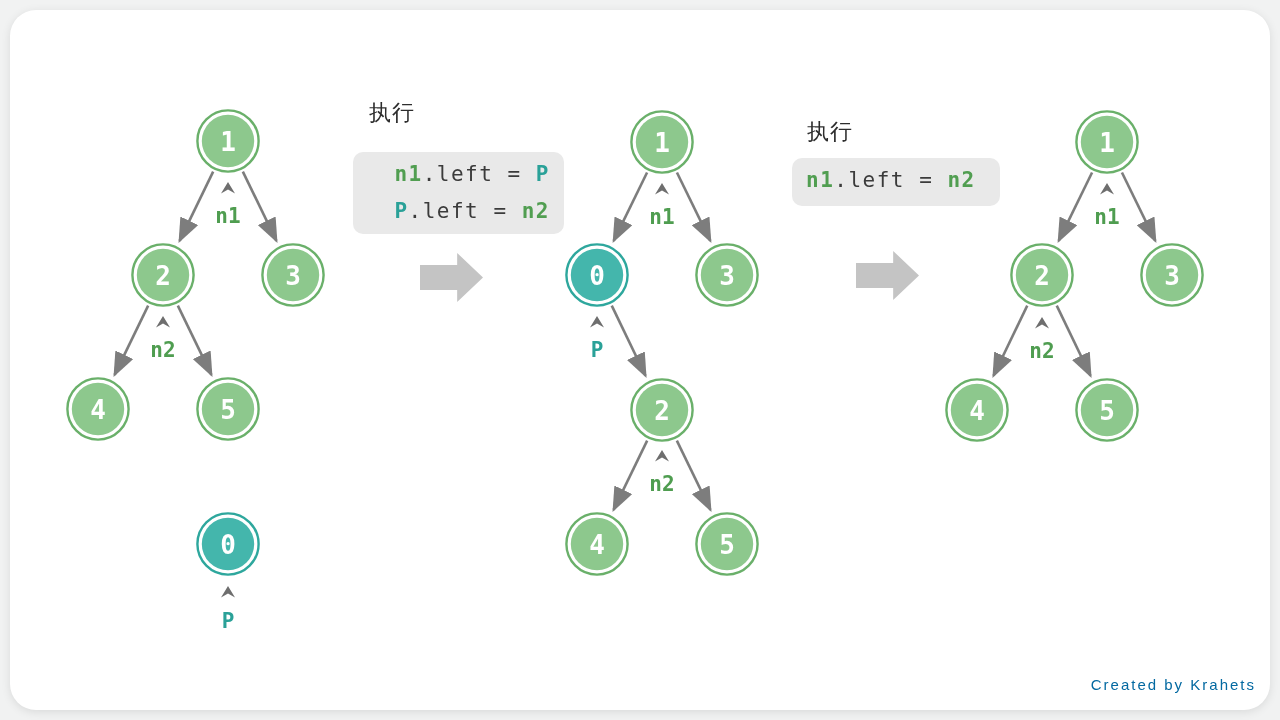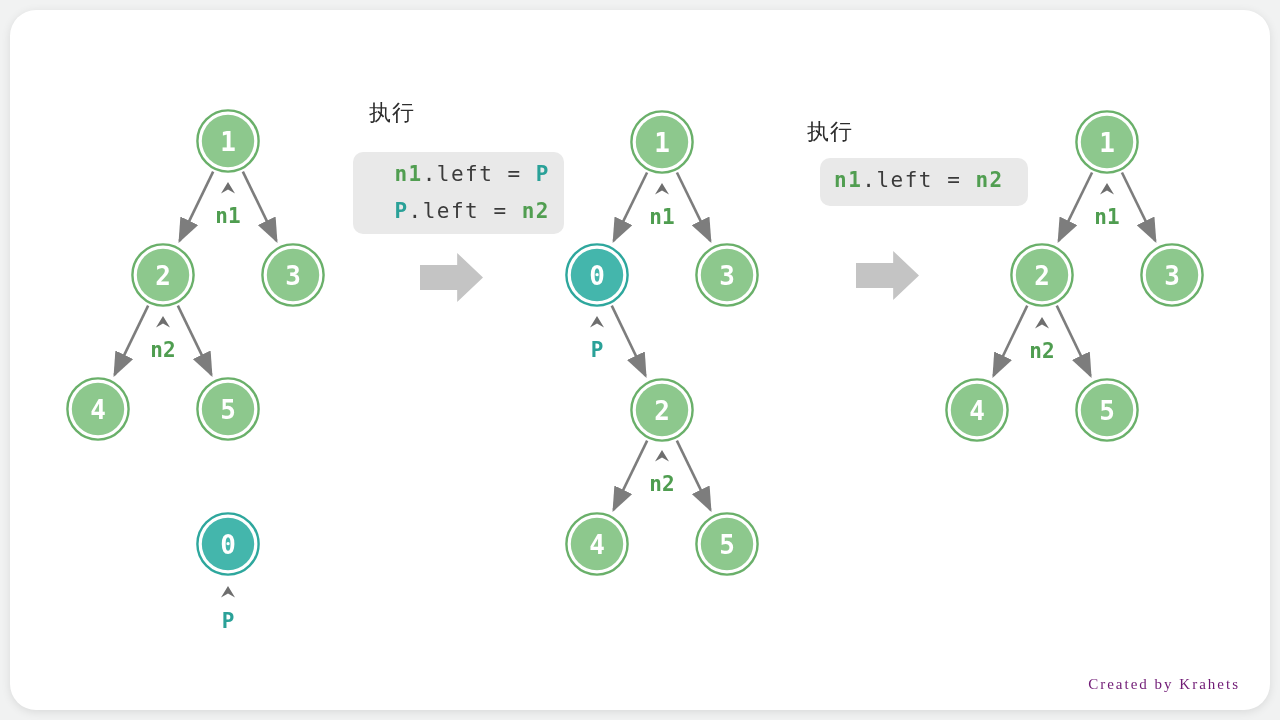--- a/index.html
+++ b/index.html
@@ -27,23 +27,23 @@
     padding: 4px 14px;
     font-family: "DejaVu Sans Mono", monospace;
     font-size: 21px; letter-spacing: 1.5px;
     color: #3b3b3b;
   }
   .code-line { white-space: pre; line-height: 37px; }
   .tok-plain { color: #3b3b3b; font-weight: normal; }
   .tok-green { color: #519e51; font-weight: bold; }
   .tok-teal  { color: #2aa198; font-weight: bold; }
   .watermark {
-    position: absolute; right: 40px; top: 676px;
-    font-family: Liberation Serif, serif;
-    font-size: 15px; letter-spacing: 2px; color: #701a75;
+    position: absolute; right: 24px; top: 676px;
+    font-family: Liberation Sans, sans-serif;
+    font-size: 15px; letter-spacing: 2px; color: #0369a1;
   }
 </style>
 </head>
 <body>
 
 <div class="page">
   <div class="card"></div>
 
   <svg id="diagram-svg" viewBox="0 0 1280 720" xmlns="http://www.w3.org/2000/svg">
       <defs>
@@ -191,18 +191,18 @@
       <polygon points="856,263 893.17,263 893.17,251 919,275.5 893.17,300 893.17,288 856,288" fill="#c4c4c4"></polygon>
     </svg>
 
   <div class="step-heading" id="step-heading-0" style="left: 369px; top: 98px;">执行</div>
   <div class="code-box" id="code-box-0" style="left: 353px; top: 152px; width: 211px; height: 82px; text-align: right;">
       <div class="code-line"><span class="tok-green">n1</span><span class="tok-plain">.left = </span><span class="tok-teal">P</span></div>
       <div class="code-line"><span class="tok-teal">P</span><span class="tok-plain">.left = </span><span class="tok-green">n2</span></div>
     </div>
 
   <div class="step-heading" id="step-heading-1" style="left: 807px; top: 117px;">执行</div>
-  <div class="code-box" id="code-box-1" style="left: 792px; top: 158px; width: 208px; height: 48px; margin-left: 28px;">
+  <div class="code-box" id="code-box-1" style="left: 792px; top: 158px; width: 208px; height: 48px;">
       <div class="code-line"><span class="tok-green">n1</span><span class="tok-plain">.left = </span><span class="tok-green">n2</span></div>
     </div>
 
   <div class="watermark">Created by Krahets</div>
 </div>
 
 </body></html>

